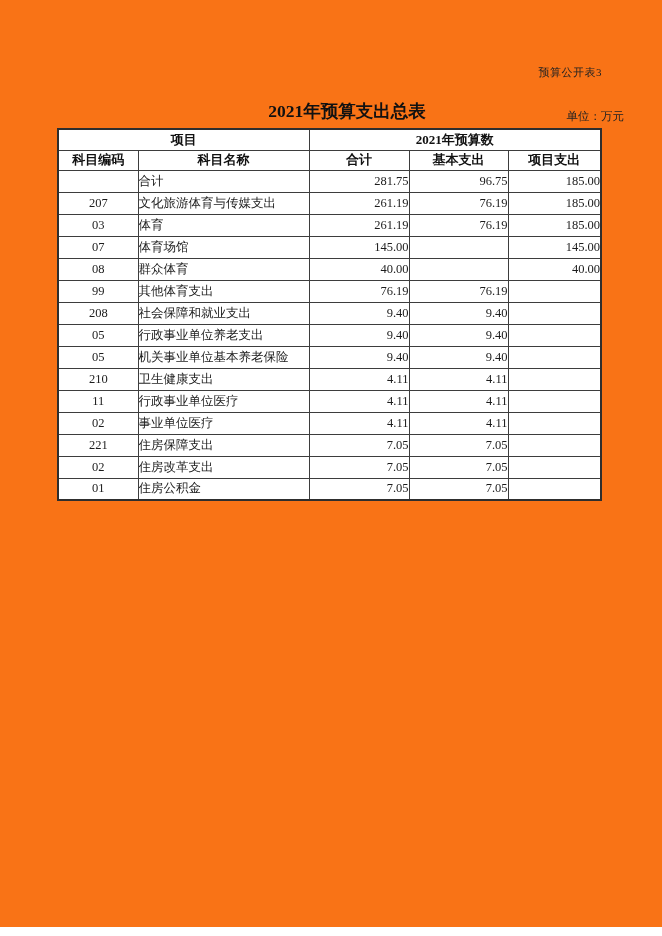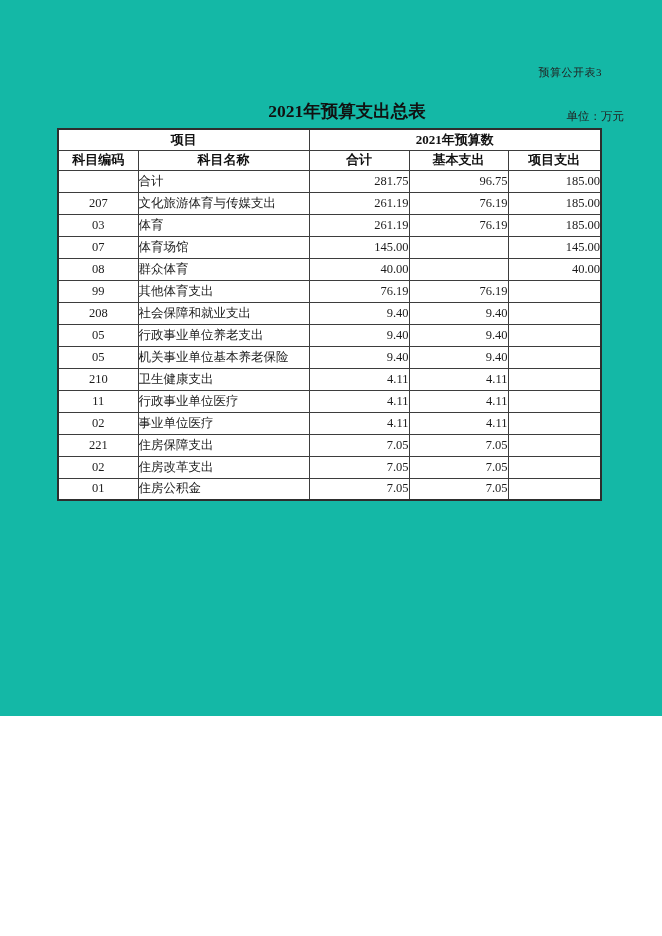--- a/index.html
+++ b/index.html
@@ -1,21 +1,21 @@
 <!DOCTYPE html>
 <html><head>
 <meta charset="utf-8">
 <style>
   html,body{margin:0;padding:0;}
   body{
     width:662px;height:936px;background:#ffffff;
     font-family:"Liberation Serif","DejaVu Serif",serif;
     color:#1c1c1c;
   }
-  .page{position:relative;width:662px;height:716px;background:#14b8a6;overflow:hidden;}
+  .page{position:relative;width:662px;height:927px;background:#f97316;overflow:hidden;}
   .doc-label{
     position:absolute;top:65px;right:60px;
     font-size:11px;letter-spacing:0.5px;color:#222;
   }
   .title{
     position:absolute;top:83px;left:0;width:662px;margin:16px;
     text-align:center;font-size:17.5px;font-weight:bold;color:#111;
   }
   .unit-label{
     position:absolute;top:109px;right:38px;

